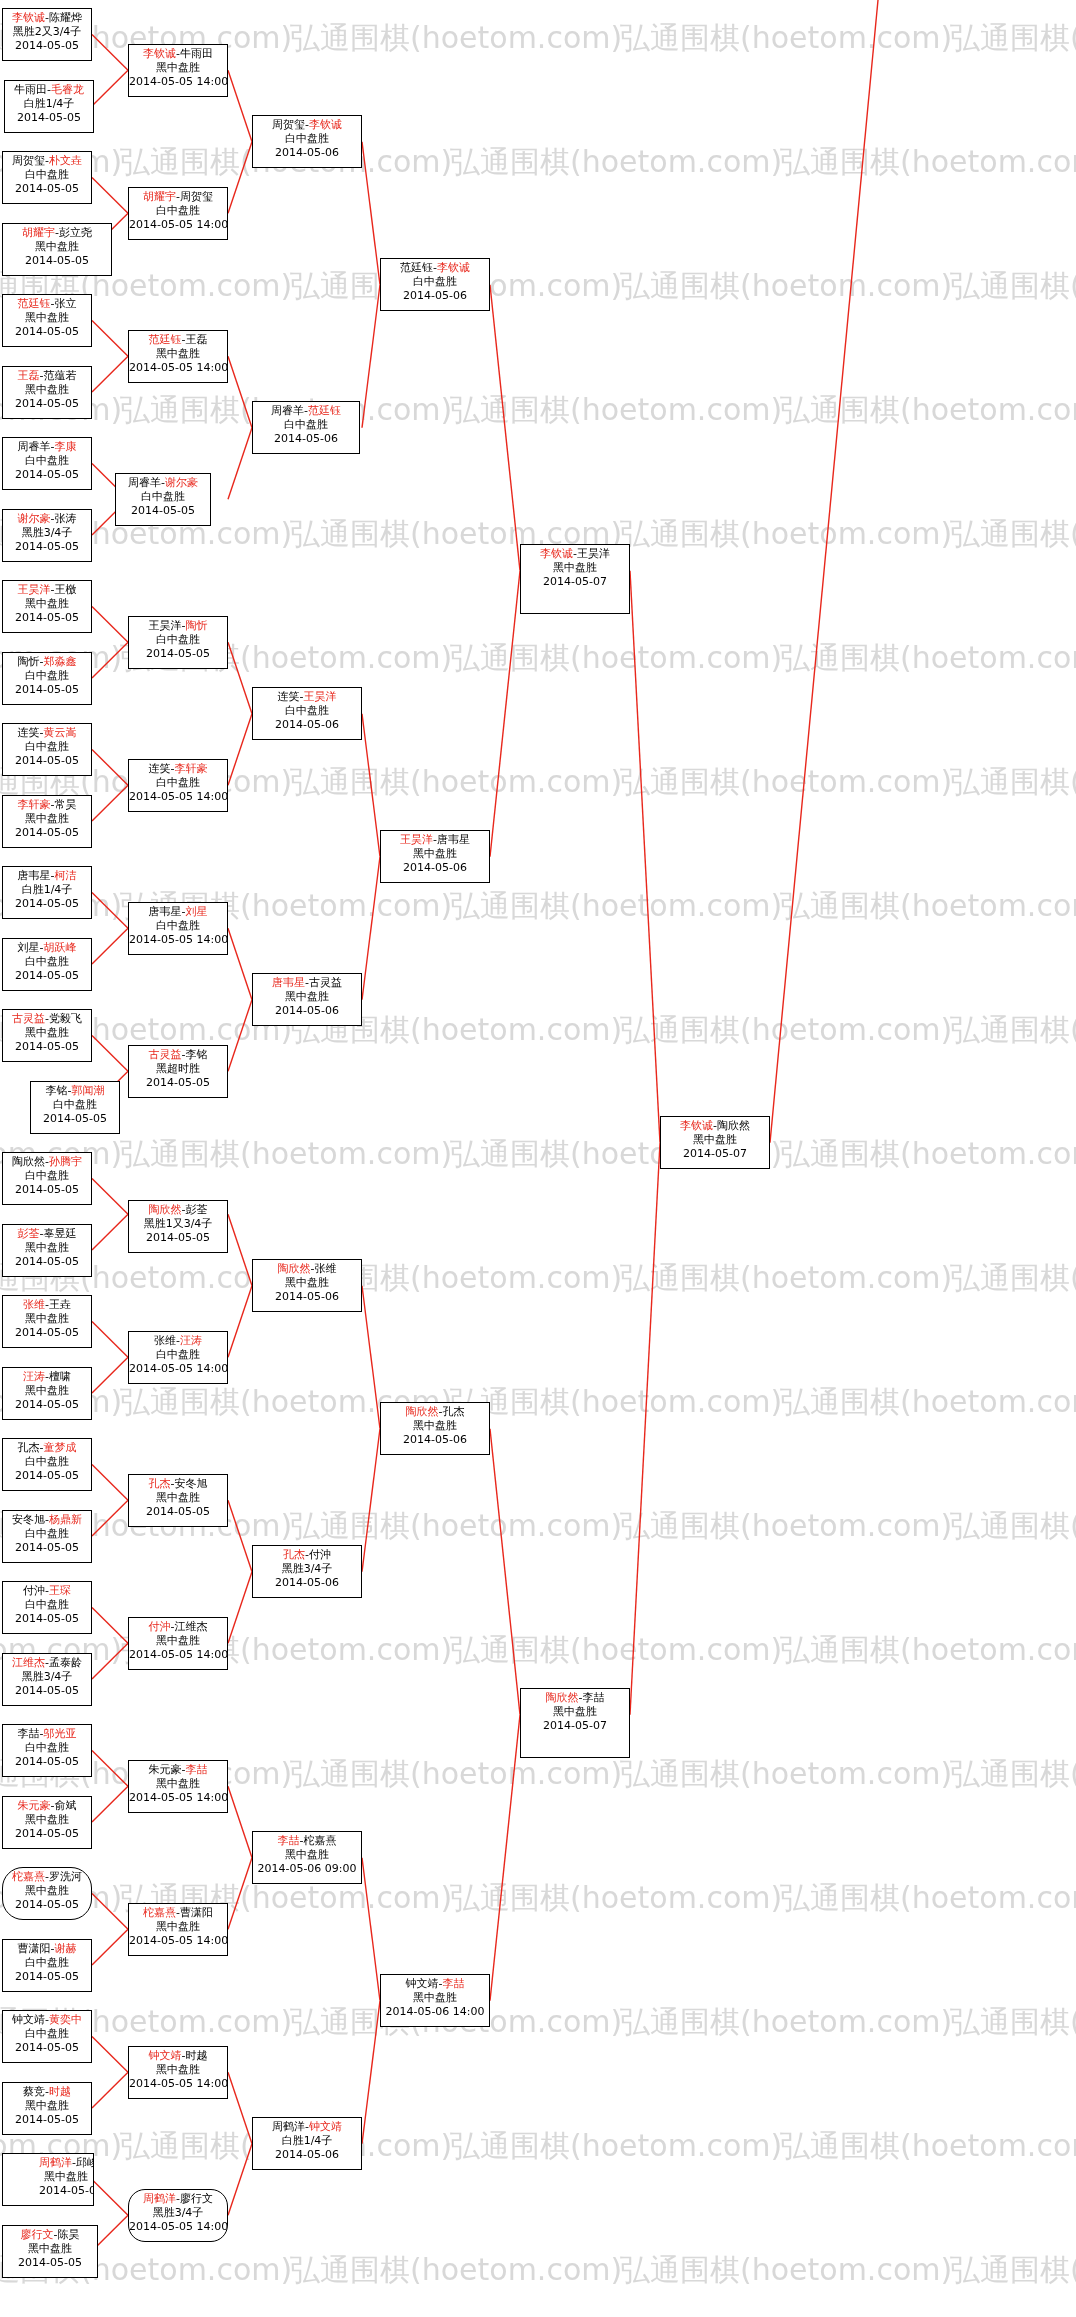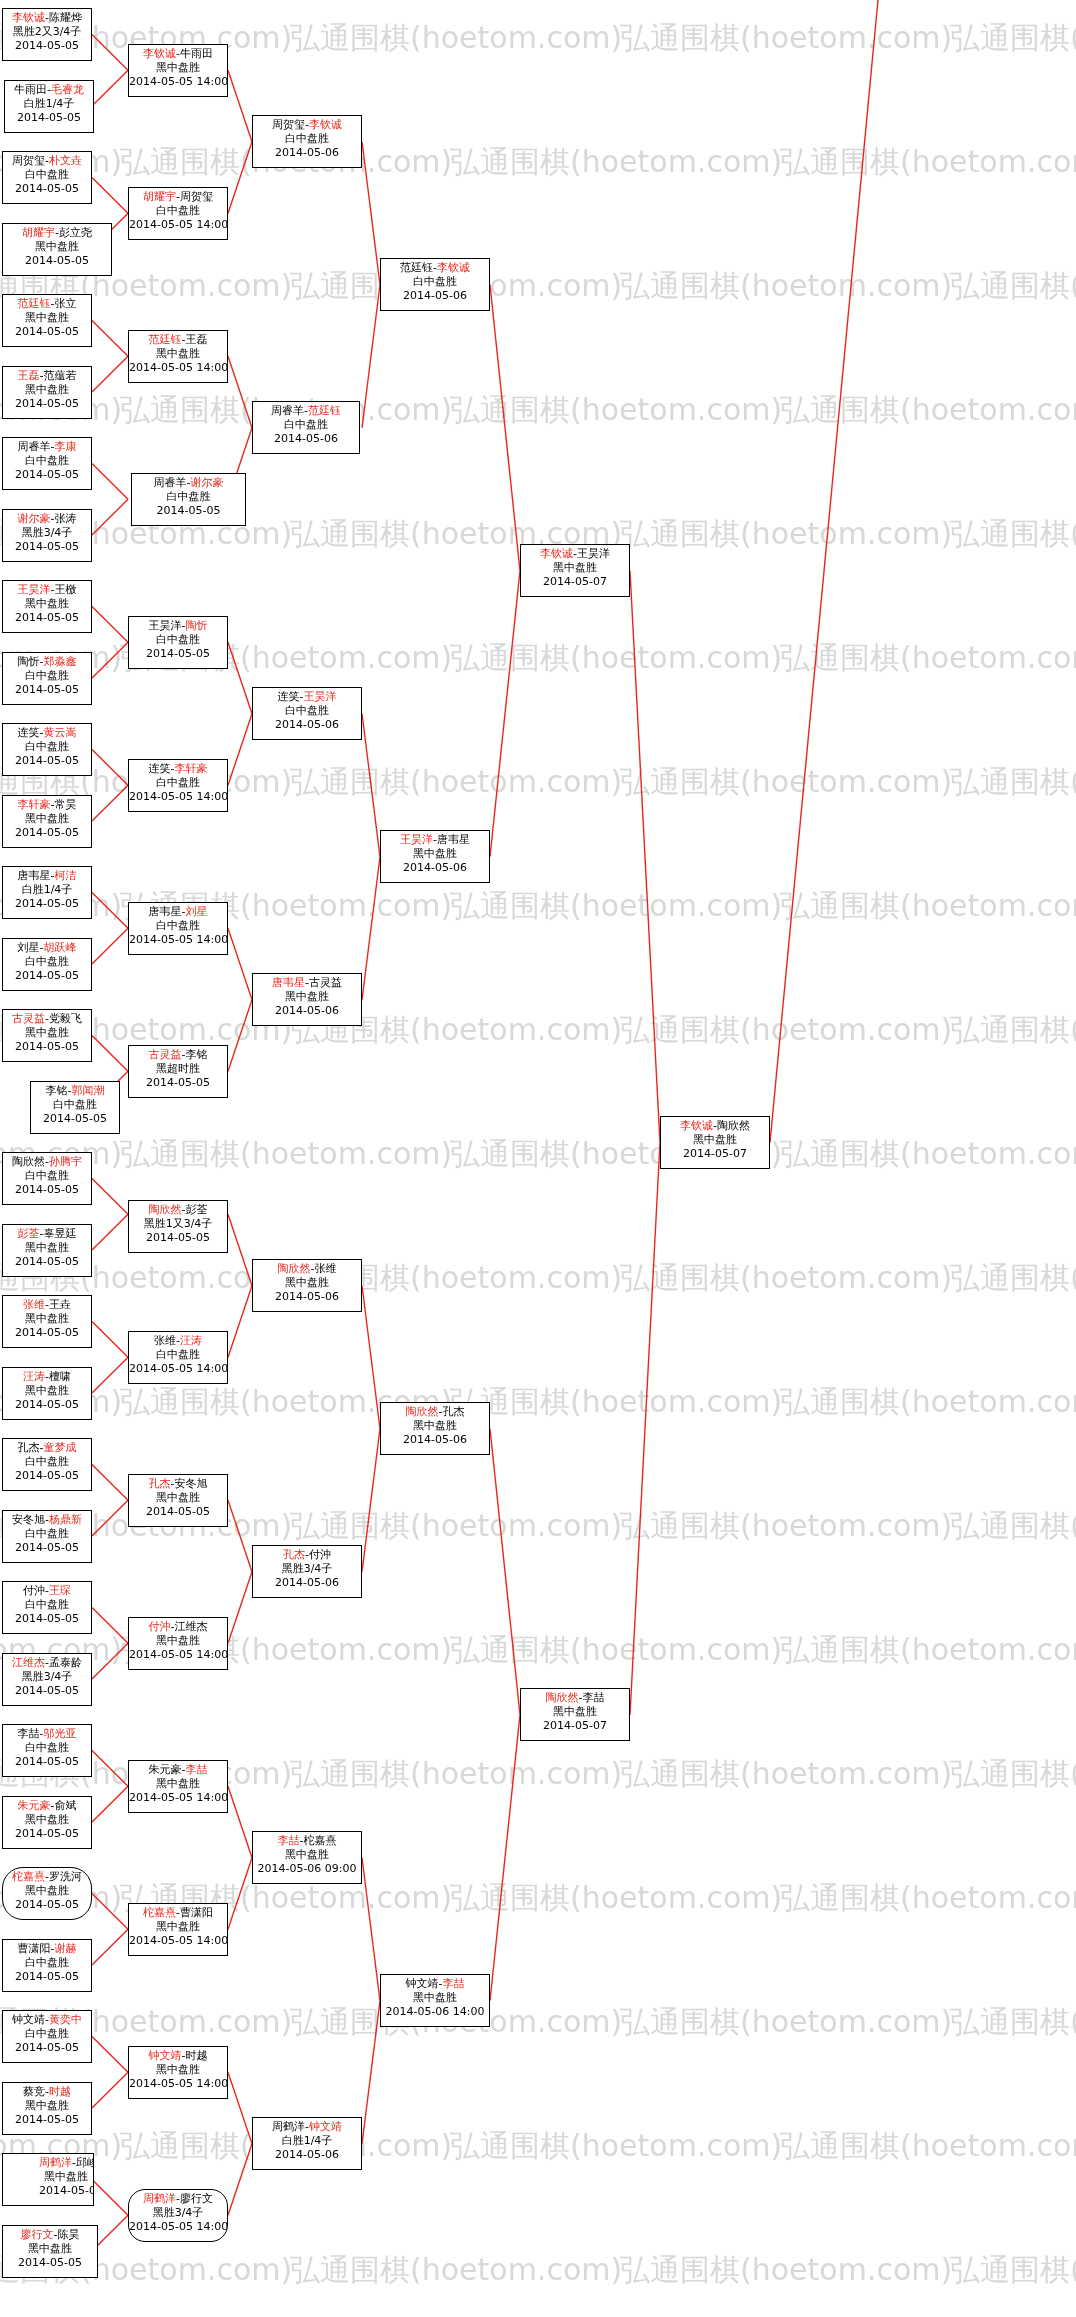--- a/index.html
+++ b/index.html
@@ -29,21 +29,21 @@
   }
   .match .players{white-space:nowrap;}
   .match .res,.match .dt{white-space:nowrap;}
   .w{color:#e8271c;}
   .l{color:#000;}
   .sep{color:#000;}
   .r0{width:90px;height:53px;font-size:11px;}
   .r1{width:100px;height:53px;}
   .r2{width:110px;height:53px;}
   .r3{width:110px;height:53px;}
-  .r4{width:110px;height:53px;text-align:center;}
+  .r4{width:110px;height:70px;text-align:center;}
   .r5{width:110px;height:53px;}
 </style>
 </head>
 <body>
 
 <div id="watermarks">
     <div class="wm" style="left: -40px; top: 18px; color: rgb(216, 216, 216);">弘通围棋(hoetom.com)</div>
     <div class="wm" style="left: 290px; top: 18px; color: rgb(216, 216, 216);">弘通围棋(hoetom.com)</div>
     <div class="wm" style="left: 620px; top: 18px; color: rgb(216, 216, 216);">弘通围棋(hoetom.com)</div>
     <div class="wm" style="left: 950px; top: 18px; color: rgb(216, 216, 216);">弘通围棋(hoetom.com)</div>
@@ -354,21 +354,21 @@
     <div class="match r1" style="left: 128px; width: 100px; top: 186.75px;">
       <div class="players"><span class="w">胡耀宇</span><span class="sep">-</span><span class="l">周贺玺</span></div>
       <div class="res">白中盘胜</div>
       <div class="dt">2014-05-05 14:00</div>
     </div>
     <div class="match r1" style="left: 128px; width: 100px; top: 329.75px;">
       <div class="players"><span class="w">范廷钰</span><span class="sep">-</span><span class="l">王磊</span></div>
       <div class="res">黑中盘胜</div>
       <div class="dt">2014-05-05 14:00</div>
     </div>
-    <div class="match r1" style="left: 131px; width: 115px; top: 472.75px;">
+    <div class="match r1" style="left: 115px; width: 96px; top: 472.75px;">
       <div class="players"><span class="l">周睿羊</span><span class="sep">-</span><span class="w">谢尔豪</span></div>
       <div class="res">白中盘胜</div>
       <div class="dt">2014-05-05</div>
     </div>
     <div class="match r1" style="left: 128px; width: 100px; top: 615.75px;">
       <div class="players"><span class="l">王昊洋</span><span class="sep">-</span><span class="w">陶忻</span></div>
       <div class="res">白中盘胜</div>
       <div class="dt">2014-05-05</div>
     </div>
     <div class="match r1" style="left: 128px; width: 100px; top: 758.75px;">

